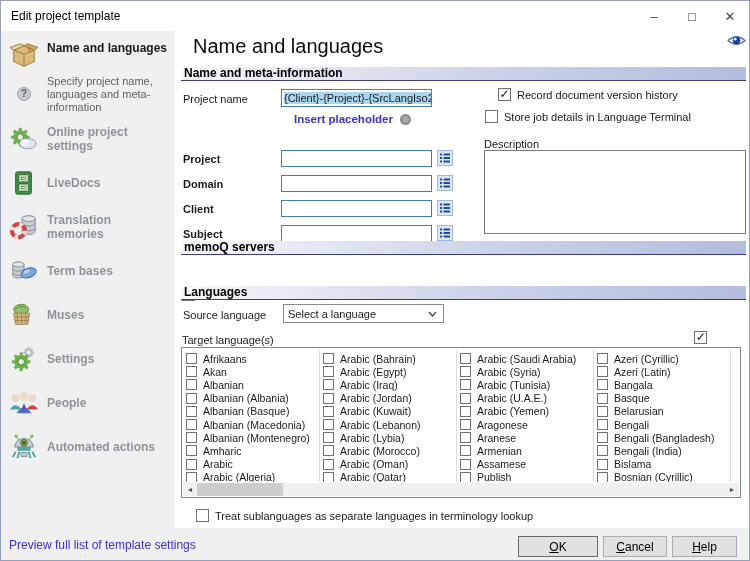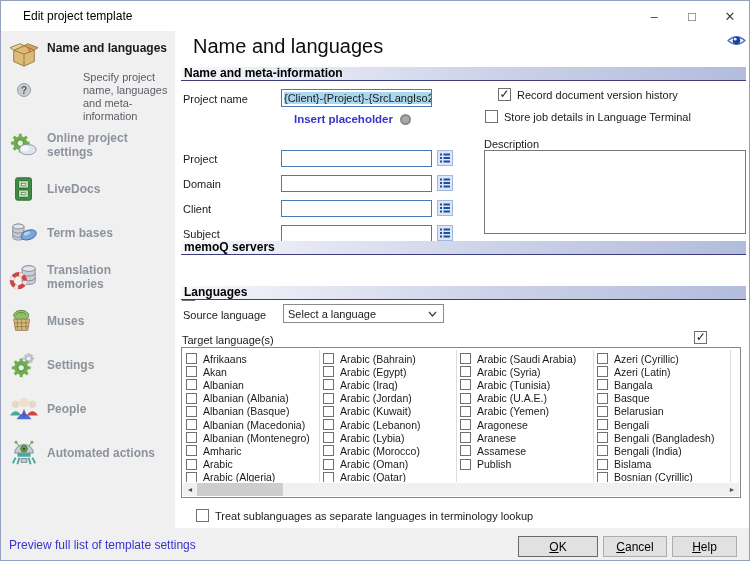--- a/index.html
+++ b/index.html
@@ -2,39 +2,39 @@
 <html><head>
 <meta charset="utf-8">
 <style>
   * { box-sizing: border-box; margin: 0; padding: 0; }
   html,body { width:750px; height:561px; }
   body { font-family:"Liberation Sans", sans-serif; font-size:11px; color:#1a1a1a; background:#fff; }
   .window { position:relative; width:750px; height:561px; border:1px solid #94a0bb; background:#fff; overflow:hidden; }
 
   
   .titlebar { position:absolute; left:0; top:0; width:100%; height:30px; background:#ffffff; display:flex; align-items:center; }
-  .title-text { font-size:12px; padding-left:22px; color:#000;text-align:center; }
+  .title-text { font-size:12px; padding-left:10px; color:#000;text-align:center; }
   .tb-controls { margin-left:auto; display:flex; height:100%; }
   .tb-btn { width:38px; height:100%; display:flex; align-items:center; justify-content:center; font-size:13px; color:#444; }
 
   
   .sidebar { position:absolute; left:0; top:30px; width:174px; height:497px; background:#f0f0f0; padding-top:8px; overflow:hidden; }
   .content { position:absolute; left:174px; top:30px; width:575px; height:497px; background:#ffffff; }
   .bottombar { position:absolute; left:0; top:527px; width:100%; height:34px; background:#f0f0f0; }
 
   
   .side-item { display:grid; grid-template-columns:46px 1fr; align-items:center; min-height:44px; cursor:default; }
   .side-item.first { min-height:78px; align-items:start; padding-top:2px; }
   .side-icon { grid-column:1; justify-self:center; line-height:0; }
   .side-label { grid-column:2; font-weight:bold; font-size:12px; color:#8d939c; padding-right:4px; }
   .side-item.selected .side-label { color:#1a1a1a; }
   .q-icon { grid-column:1; justify-self:center; align-self:start; margin-top:14px; width:14px; height:14px; border-radius:50%;
             background:#c9cccf; border:1px solid #9aa0a6; color:#5a5f66; font-size:10px; font-weight:bold;
             display:flex; align-items:center; justify-content:center; }
-  .side-desc { grid-column:2; color:#5a5f66; font-size:11px; line-height:13px; max-width:118px; padding-top:2px;margin-left:36px; }
+  .side-desc { grid-column:2; color:#5a5f66; font-size:11px; line-height:13px; max-width:118px; padding-top:2px; }
 
   
   .abs { position:absolute; }
   .page-title { left:18px; top:4px; font-size:20px; color:#0d0d0d; }
   .band { left:6px; width:565px; height:14px; background:linear-gradient(to right,#f7f8fb 0%,#ccd2e8 55%,#b2bcdc 100%);
           border-bottom:1px solid #3c3c7d; font-weight:bold; font-size:12px; color:#000; padding:0 0 0 3px; line-height:13px; }
   .lbl { color:#1a1a1a; }
   .txt-input { background:#fff; border:1px solid #4a7ab5; height:18px; line-height:16px; padding:0 2px; overflow:hidden; white-space:nowrap; }
   .sel-text { background:#a9d7ef; }
   .link { color:#3832cf; }
@@ -55,21 +55,21 @@
   .lang-col { width:137px; min-width:137px; border-right:1px solid #dcdcdc; padding:2px 0 0 3px; }
   .lang-row { display:flex; align-items:center; gap:6px; height:13.2px;text-align:right; }
   .lang-label { font-size:10.5px; white-space:nowrap; }
   .hscroll { position:absolute; left:1px; right:1px; bottom:1px; height:13px; background:#f0f0f0; display:flex; align-items:center; }
   .hs-arrow { width:14px; height:13px; display:flex; align-items:center; justify-content:center; font-size:7px; color:#505050; }
   .hs-thumb { width:86px; height:13px; background:#cdcdcd; }
   .hs-track { flex:1; }
 
   
   .meta-row { position:absolute; left:0; height:20px; width:290px; }
-  .meta-row .fld-label { position:absolute; left:8px; top:3px; }
+  .meta-row .fld-label { position:absolute; left:8px; top:3px;font-weight:bold; }
   .meta-row .fld-input { position:absolute; left:106px; top:0; width:151px; height:17px; background:#fff; border:1px solid #4a7ab5; }
   .meta-row .list-btn { position:absolute; left:262px; top:0; }
 
   
   .preview-link { position:absolute; left:8px; top:10px; font-size:12px; }
   .btn-row { position:absolute; right:12px; top:8px; display:flex; gap:5px; }
   .btn { height:21px; background:#e1e1e1; border:1px solid #adadad; font-size:12px; font-family:"Liberation Sans",sans-serif;
          display:flex; align-items:center; justify-content:center; color:#000; }
   .btn.default { border-color:#6a6a6a; }
   .btn-ok { width:80px; } .btn-cancel { width:64px; } .btn-help { width:65px; }
@@ -128,37 +128,37 @@
             <rect x="6" y="3" width="17" height="24" rx="2" fill="#3f8f45" stroke="#2c6631"></rect>
             <rect x="9" y="6" width="11" height="8" rx="1" fill="#bcd9b4" stroke="#2c6631"></rect>
             <rect x="9" y="16" width="11" height="8" rx="1" fill="#bcd9b4" stroke="#2c6631"></rect>
             <rect x="12.5" y="9" width="4" height="2" fill="#fff" stroke="#2c6631" stroke-width=".6"></rect>
             <rect x="12.5" y="19" width="4" height="2" fill="#fff" stroke="#2c6631" stroke-width=".6"></rect>
           </svg></span>
         <span class="side-label">LiveDocs</span>
       </div>
       <div class="side-item">
         <span class="side-icon"><svg width="30" height="28" viewBox="0 0 30 30">
+            <path d="M13 6 a7 3 0 0 1 14 0 v14 a7 3 0 0 1 -14 0Z" fill="#c8ccd4" stroke="#878d99"></path>
+            <ellipse cx="20" cy="6" rx="7" ry="3" fill="#e2e5ea" stroke="#878d99"></ellipse>
+            <path d="M13 11 a7 3 0 0 0 14 0 M13 16 a7 3 0 0 0 14 0" fill="none" stroke="#878d99"></path>
+            <circle cx="9" cy="19" r="7" fill="none" stroke="#cf4545" stroke-width="4.5"></circle>
+            <circle cx="9" cy="19" r="7" fill="none" stroke="#f0e2e2" stroke-width="4.5" stroke-dasharray="4 7"></circle>
+          </svg></span>
+        <span class="side-label">Translation memories</span>
+      </div>
+      <div class="side-item">
+        <span class="side-icon"><svg width="30" height="28" viewBox="0 0 30 30">
             <path d="M3 8 a6 2.6 0 0 1 12 0 v12 a6 2.6 0 0 1 -12 0Z" fill="#c8ccd4" stroke="#878d99"></path>
             <ellipse cx="9" cy="8" rx="6" ry="2.6" fill="#e2e5ea" stroke="#878d99"></ellipse>
             <path d="M3 12.5 a6 2.6 0 0 0 12 0 M3 17 a6 2.6 0 0 0 12 0" fill="none" stroke="#878d99"></path>
             <ellipse cx="20" cy="17" rx="8.5" ry="5" fill="#7da7d9" stroke="#3c6ea5" transform="rotate(-20 20 17)"></ellipse>
             <ellipse cx="18" cy="15.5" rx="3.5" ry="1.8" fill="#b9d2ec" transform="rotate(-20 18 15.5)"></ellipse>
           </svg></span>
         <span class="side-label">Term bases</span>
-      </div>
-      <div class="side-item">
-        <span class="side-icon"><svg width="30" height="28" viewBox="0 0 30 30">
-            <path d="M13 6 a7 3 0 0 1 14 0 v14 a7 3 0 0 1 -14 0Z" fill="#c8ccd4" stroke="#878d99"></path>
-            <ellipse cx="20" cy="6" rx="7" ry="3" fill="#e2e5ea" stroke="#878d99"></ellipse>
-            <path d="M13 11 a7 3 0 0 0 14 0 M13 16 a7 3 0 0 0 14 0" fill="none" stroke="#878d99"></path>
-            <circle cx="9" cy="19" r="7" fill="none" stroke="#cf4545" stroke-width="4.5"></circle>
-            <circle cx="9" cy="19" r="7" fill="none" stroke="#f0e2e2" stroke-width="4.5" stroke-dasharray="4 7"></circle>
-          </svg></span>
-        <span class="side-label">Translation memories</span>
       </div>
       <div class="side-item">
         <span class="side-icon"><svg width="30" height="28" viewBox="0 0 30 30">
             <ellipse cx="12" cy="9" rx="8" ry="5.5" fill="#8fbf6a" stroke="#5e8f3e"></ellipse>
             <path d="M6 9 q2 -4 6 -3 M11 6 q4 -1 6 2" fill="none" stroke="#5e8f3e"></path>
             <path d="M4 13 h17 l-2 12 h-13Z" fill="#d6bd85" stroke="#9b7f4b"></path>
             <path d="M5 17 h15 M5.5 21 h14" stroke="#9b7f4b"></path>
             <path d="M8 13 v11 M12.5 13 v12 M17 13 v11" stroke="#9b7f4b"></path>
           </svg></span>
         <span class="side-label">Muses</span>
@@ -442,20 +442,24 @@
             <div class="lang-row">
               <span class="cb small"></span>
               <span class="lang-label">Aragonese</span>
             </div>
             <div class="lang-row">
               <span class="cb small"></span>
               <span class="lang-label">Aranese</span>
             </div>
             <div class="lang-row">
               <span class="cb small"></span>
+              <span class="lang-label">Armenian</span>
+            </div>
+            <div class="lang-row">
+              <span class="cb small"></span>
               <span class="lang-label">Assamese</span>
             </div>
             <div class="lang-row">
               <span class="cb small"></span>
               <span class="lang-label">Publish</span>
             </div>
           </div>
           <div class="lang-col">
             <div class="lang-row">
               <span class="cb small"></span>

